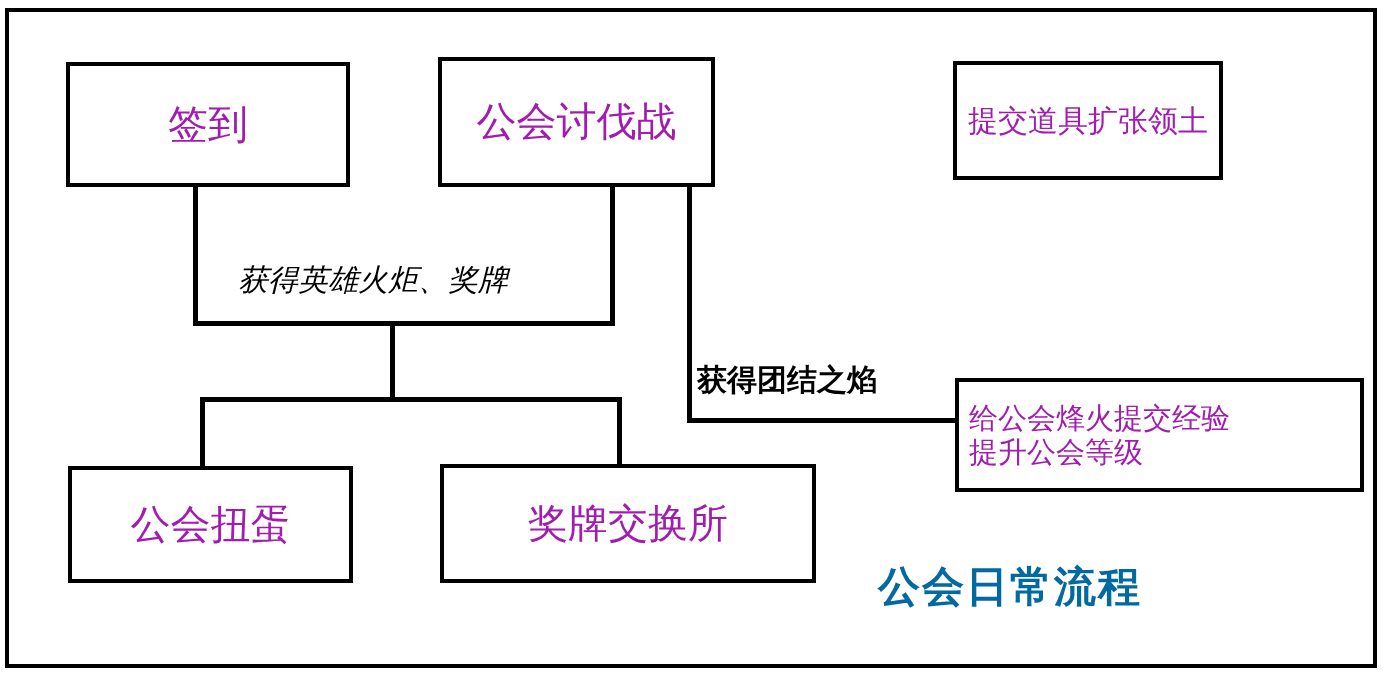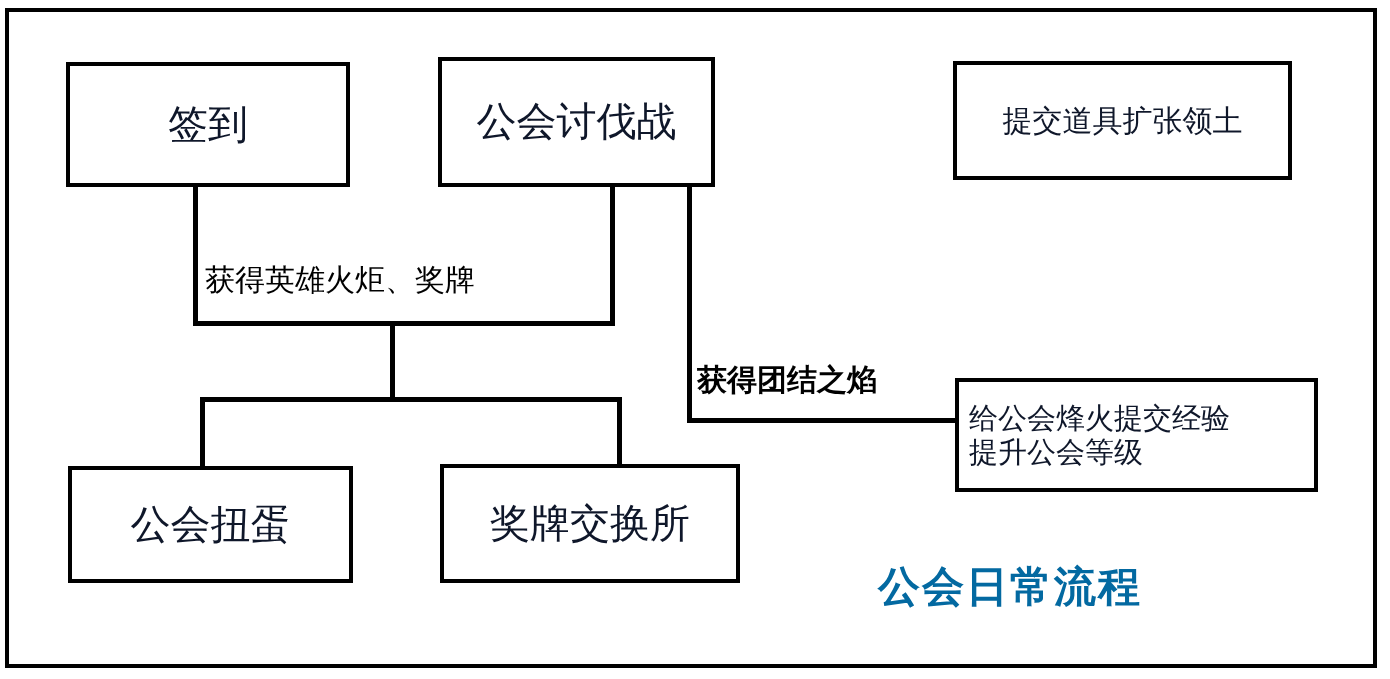--- a/index.html
+++ b/index.html
@@ -30,55 +30,55 @@
   }
   
   .node {
     position: absolute;
     box-sizing: border-box;
     border: 4px solid #000000;
     background: #ffffff;
     display: flex;
     align-items: center;
     justify-content: center;
-    color: #0f172a;
+    color: #a21caf;
     font-family: "DejaVu Serif", "Liberation Serif", serif;
     line-height: 1.18;
     white-space: pre-line;
     text-align: center;
   }
   .node.left-text {
     justify-content: flex-start;
     text-align: left;
     padding-left: 10px;
   }
   
   #node-signin      { left: 66px;  top: 62px;  width: 284px; height: 125px; font-size: 40px; }
   #node-guild-war   { left: 438px; top: 57px;  width: 277px; height: 130px; font-size: 40px; }
-  #node-expand      { left: 953px; top: 61px;  width: 339px; height: 119px; font-size: 30px; }
+  #node-expand      { left: 953px; top: 61px;  width: 270px; height: 119px; font-size: 30px; }
   #node-gacha       { left: 68px;  top: 466px; width: 285px; height: 117px; font-size: 40px; }
-  #node-medal-shop  { left: 440px; top: 464px; width: 300px; height: 119px; font-size: 40px; }
-  #node-bonfire     { left: 955px; top: 378px; width: 363px; height: 114px; font-size: 29px; }
+  #node-medal-shop  { left: 440px; top: 464px; width: 376px; height: 119px; font-size: 40px; }
+  #node-bonfire     { left: 955px; top: 378px; width: 409px; height: 114px; font-size: 29px; }
 
   
   .line {
     position: absolute;
     background: #000000;
   }
   
   .edge-label {
     position: absolute;
     color: #000000;
     font-family: "DejaVu Serif", "Liberation Serif", serif;
     font-size: 30px;
     line-height: 1;
     white-space: nowrap;
     background: transparent;
   }
-  #label-torch  { left: 205px; top: 265px; }
+  #label-torch  { left: 238px; top: 265px; font-style: italic; }
   #label-flame  { left: 697px; top: 365px; font-weight: bold; }
   
   #caption {
     position: absolute;
     left: 878px;
     top: 566px;
     color: #0369a1;
     font-family: "DejaVu Serif", "Liberation Serif", serif;
     font-size: 42px;
     font-weight: bold;

